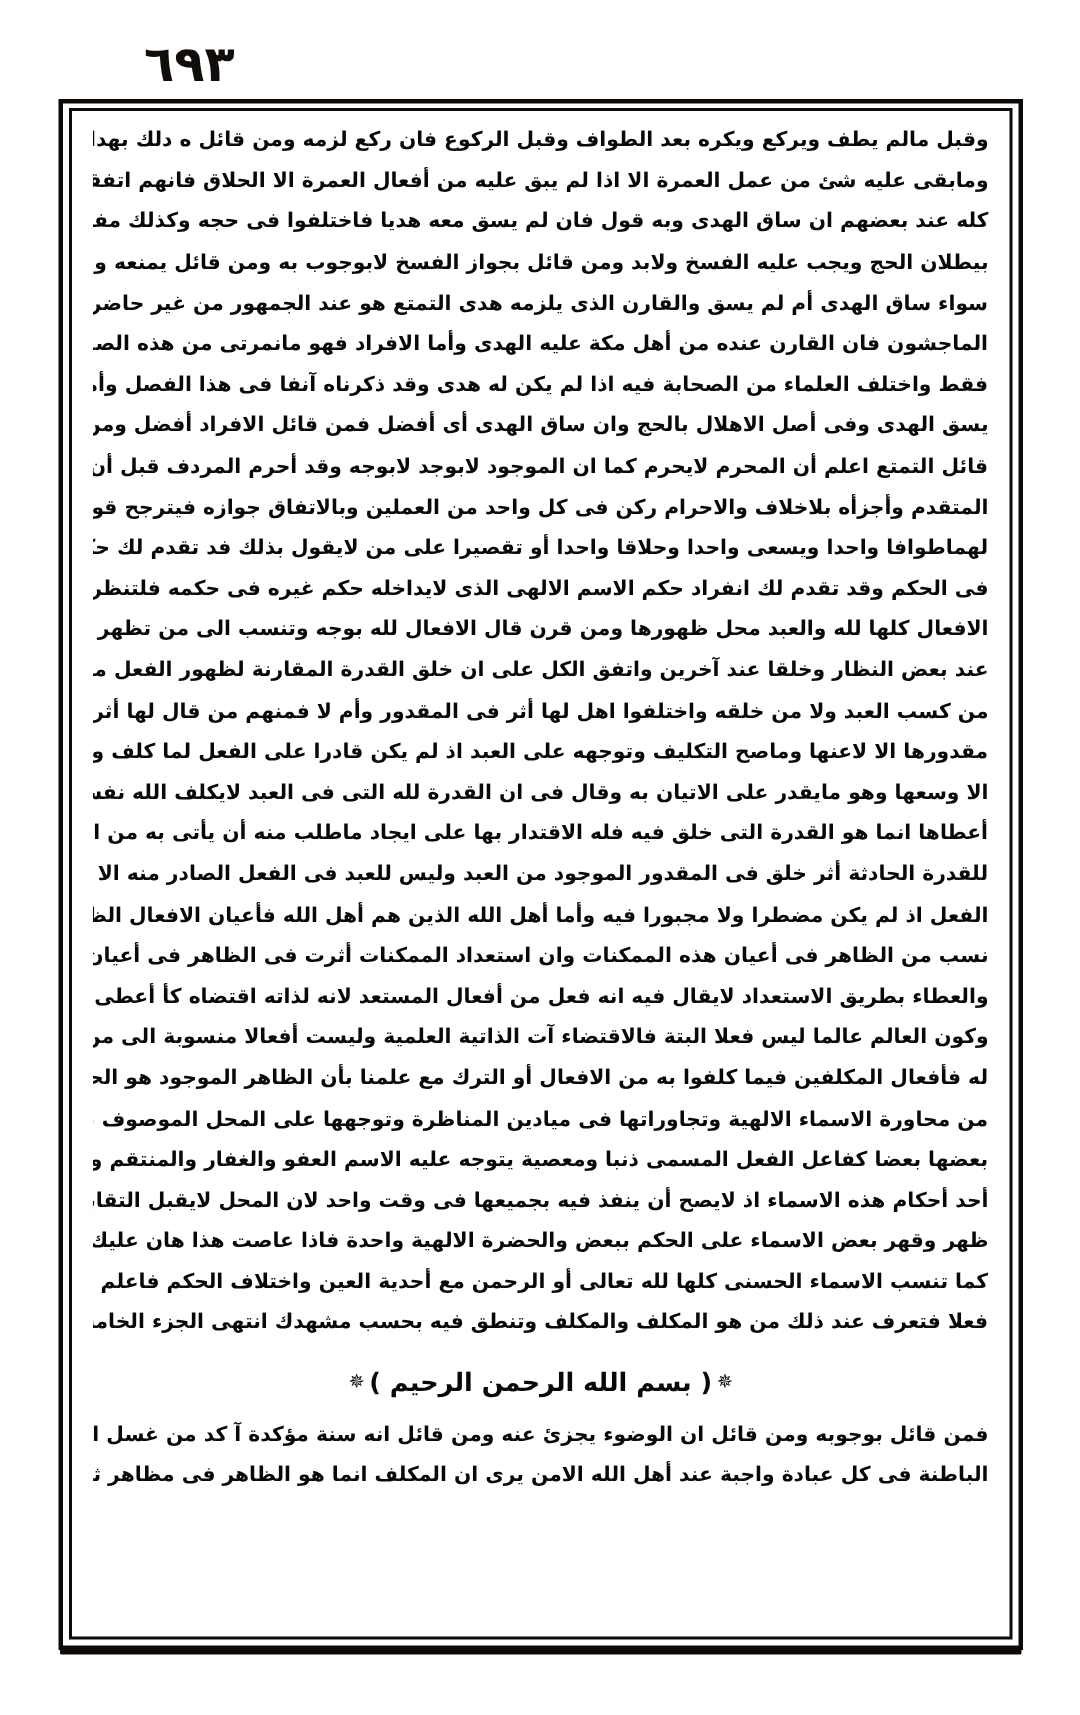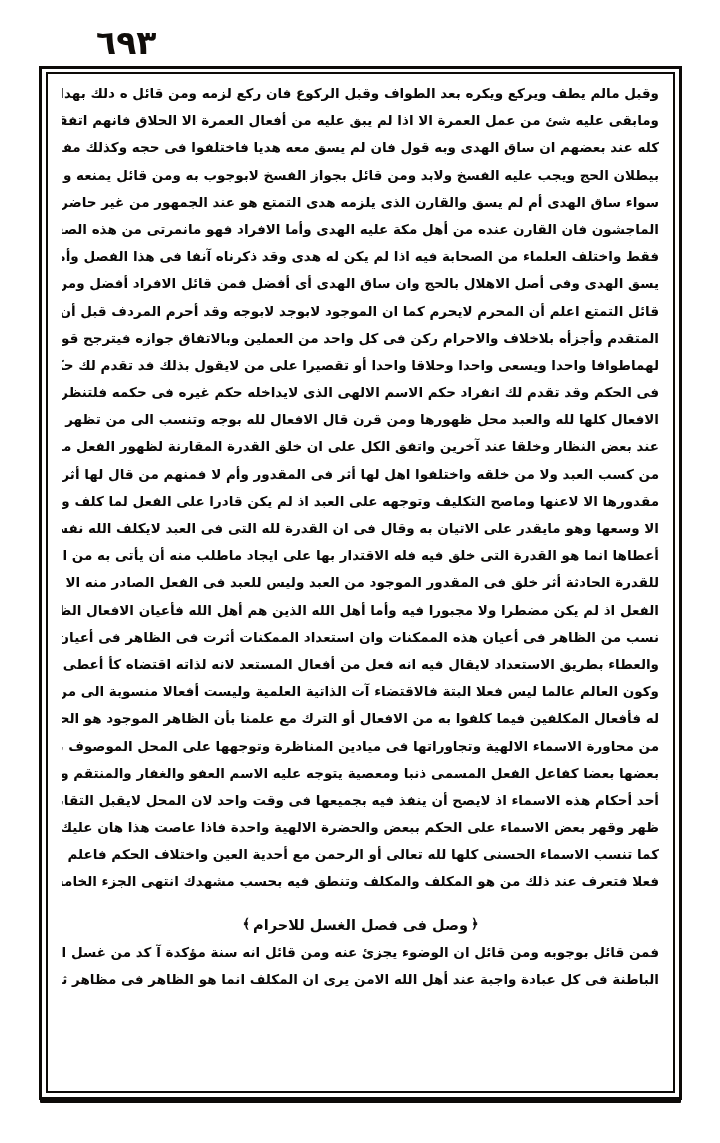--- a/index.html
+++ b/index.html
@@ -179,24 +179,24 @@
     <div class="line"><span>له فأفعال المكلفين فيما كلفوا به من الافعال أو الترك مع علمنا بأن الظاهر الموجود هو الحق لاغيره بمنزلة ماذكرناه</span></div>
     <div class="line"><span>من محاورة الاسماء الالهية وتجاوراتها فى ميادين المناظرة وتوجهها على المحل الموصوف بصفة ما بأحكام مختلفة وقهر</span></div>
     <div class="line"><span>بعضها بعضا  كفاعل الفعل المسمى ذنبا ومعصية يتوجه عليه الاسم العفو والغفار والمنتقم والمعاقب فلابد أن ينفذ فيه</span></div>
     <div class="line"><span>أحد أحكام هذه الاسماء اذ لايصح أن ينفذ فيه بجميعها فى وقت واحد لان المحل لايقبل التقابل الذى بين هذه الاحكام فقد</span></div>
     <div class="line"><span>ظهر وقهر بعض الاسماء على الحكم ببعض والحضرة الالهية واحدة فاذا عاصت هذا هان عليك ان تنسب الافعال كلها لله</span></div>
     <div class="line"><span>كما تنسب الاسماء الحسنى كلها لله تعالى أو الرحمن مع أحدية العين واختلاف الحكم فاعلم ذلك وخذه فى جميع ما ينسمى</span></div>
     <div class="line"><span>فعلا فتعرف عند ذلك من هو المكلف والمكلف وتنطق فيه بحسب مشهدك انتهى الجزء الخامس والستون</span></div>
 
     <div class="spacer-sm"></div>
 
+    <div class="line line-center basmala">
+      <span><span class="ornament">✵</span><span>(</span> <span>بسم الله الرحمن الرحيم</span> <span>)</span><span class="ornament">✵</span></span>
+    </div>
 
     <div class="spacer-xs"></div>
 
-    <div class="line line-center chapter-heading">
-      <span><span class="ornament">﴿</span><span>وصل فى فصل الغسل للاحرام</span><span class="ornament">﴾</span></span>
-    </div>
 
     <div class="line"><span>فمن قائل بوجوبه  ومن قائل ان الوضوء يجزئ عنه ومن قائل انه سنة مؤكدة آ كد من غسل الجمعة  اعلم ان الطهارة</span></div>
     <div class="line"><span>الباطنة فى كل عبادة واجبة عند أهل الله الامن يرى ان المكلف انما هو الظاهر فى مظاهر ثمان أعيان الممكنات فانه</span></div>
 
   </div>
 </div>
 
 </body></html>

